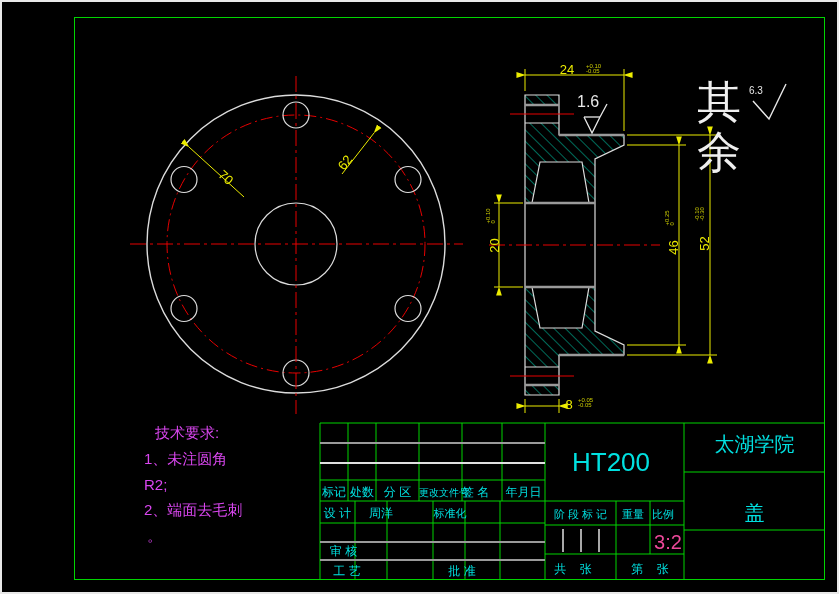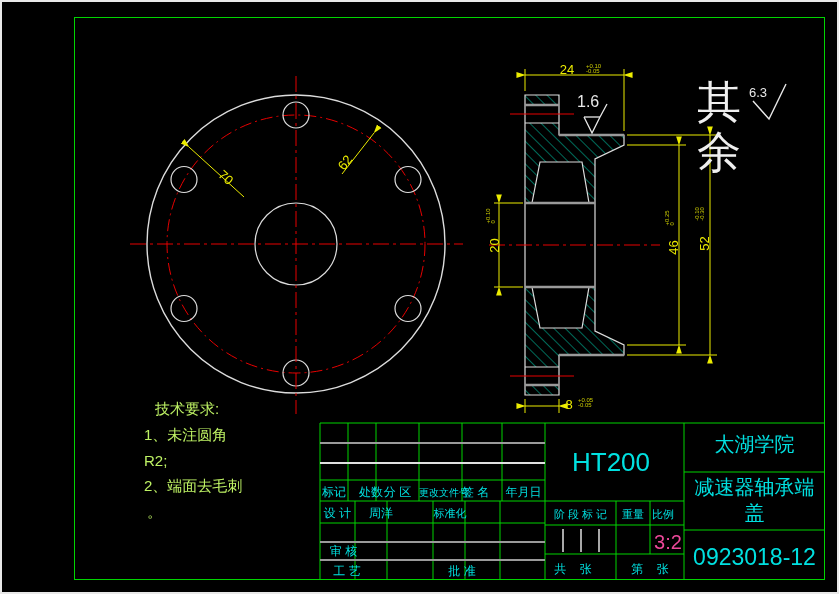--- a/index.html
+++ b/index.html
@@ -3,21 +3,21 @@
 <meta charset="utf-8">
 <style>
   html,body{margin:0;padding:0;background:#000;}
   #stage{position:relative;width:839px;height:594px;background:#000;
          border:2px solid #e8e8e8;box-sizing:border-box;overflow:hidden;
          font-family:"Liberation Sans",sans-serif;}
   #frame{position:absolute;left:72px;top:15px;width:751px;height:563px;
          border:1px solid #00d400;box-sizing:border-box;}
   svg{position:absolute;left:0;top:0;}
   .txt{position:absolute;white-space:pre;}
-  .cy{color:#bef264;}
+  .cy{color:#d946ef;margin-top:24px;}
   .wh{color:#e8e8e8;}
   .dim{font-size:13px;color:#ecec00;text-align:center;}
   .tol{font-size:6px;line-height:5px;color:#caca00;text-align:left;}
   .rot{transform-origin:center center;}
   .tb{font-size:12px;color:#00e0e0;text-align:center;}
   .cjk-big{font-family:"Liberation Serif",serif;color:#efefef;font-size:44px;line-height:46px;}
 </style>
 </head>
 <body>
 
@@ -160,32 +160,32 @@
   <div class="txt dim rot" style="left:480px;top:236px;width:24px;transform:rotate(-90deg);">20</div>
   <div class="txt tol rot" style="left:481px;top:209px;transform:rotate(-90deg);"><span>+0.10</span><br><span>0</span></div>
 
   <div class="txt dim rot" style="left:659px;top:238px;width:24px;transform:rotate(-90deg);">46</div>
   <div class="txt tol rot" style="left:660px;top:211px;transform:rotate(-90deg);"><span>+0.25</span><br><span>0</span></div>
 
   <div class="txt dim rot" style="left:690px;top:234px;width:24px;transform:rotate(-90deg);">52</div>
   <div class="txt tol rot" style="left:691px;top:207px;transform:rotate(-90deg);"><span>-0.10</span><br><span>-0.30</span></div>
 
   <div class="txt wh" style="left:575px;top:91px;font-size:16px;">1.6</div>
-  <div class="txt wh" style="left:747px;top:83px;font-size:13px;">6.3</div>
+  <div class="txt wh" style="left:747px;top:83px;font-size:10px;">6.3</div>
   <div class="txt cjk-big" style="left:695px;top:78px;">其</div>
   <div class="txt cjk-big" style="left:695px;top:128px;">余</div>
 
   <div class="txt cy" style="left:153px;top:398px;font-size:15px;">技术要求:</div>
   <div class="txt cy" style="left:142px;top:424px;font-size:15px;">1、未注圆角</div>
   <div class="txt cy" style="left:142px;top:450px;font-size:15px;">R2;</div>
   <div class="txt cy" style="left:142px;top:475px;font-size:15px;">2、端面去毛刺</div>
   <div class="txt cy" style="left:145px;top:501px;font-size:15px;">。</div>
 
   <div class="txt tb" style="left:318px;top:482px;width:28px;">标记</div>
-  <div class="txt tb" style="left:335px;top:482px;width:28px;padding-left:20px;">处数</div>
+  <div class="txt tb" style="left:346px;top:482px;width:28px;">处数</div>
   <div class="txt tb" style="left:374px;top:482px;width:43px;">分 区</div>
   <div class="txt tb" style="left:417px;top:484px;width:43px;font-size:10px;">更改文件号</div>
   <div class="txt tb" style="left:460px;top:482px;width:24px;">签 名</div>
   <div class="txt tb" style="left:500px;top:482px;width:43px;">年月日</div>
 
   <div class="txt tb" style="left:318px;top:503px;width:35px;">设 计</div>
   <div class="txt tb" style="left:353px;top:503px;width:52px;">周洋</div>
   <div class="txt tb" style="left:431px;top:504px;width:34px;font-size:11px;">标准化</div>
   <div class="txt tb" style="left:318px;top:541px;width:47px;border-radius:7px;">审 核</div>
   <div class="txt tb" style="left:318px;top:561px;width:54px;">工 艺</div>
@@ -193,16 +193,14 @@
 
   <div class="txt tb" style="left:543px;top:445px;width:132px;font-size:26px;">HT200</div>
   <div class="txt tb" style="left:543px;top:505px;width:71px;font-size:11px;">阶 段 标 记</div>
   <div class="txt tb" style="left:614px;top:505px;width:34px;font-size:11px;">重量</div>
   <div class="txt tb" style="left:648px;top:505px;width:26px;font-size:11px;">比例</div>
   <div class="txt tb wh" style="left:648px;top:529px;width:36px;font-size:20px;color:#ec4899;">3:2</div>
   <div class="txt tb" style="left:543px;top:559px;width:56px;">共    张</div>
   <div class="txt tb" style="left:614px;top:559px;width:68px;">第    张</div>
 
   <div class="txt tb" style="left:682px;top:429px;width:141px;font-size:20px;">太湖学院</div>
-  <div class="txt tb" style="left:682px;top:472px;width:141px;font-size:20px;">减速器轴承端</div>
   <div class="txt tb" style="left:682px;top:498px;width:141px;font-size:20px;">盖</div>
-  <div class="txt tb" style="left:682px;top:542px;width:141px;font-size:23px;">0923018-12</div>
 </div>
 
 </body></html>

